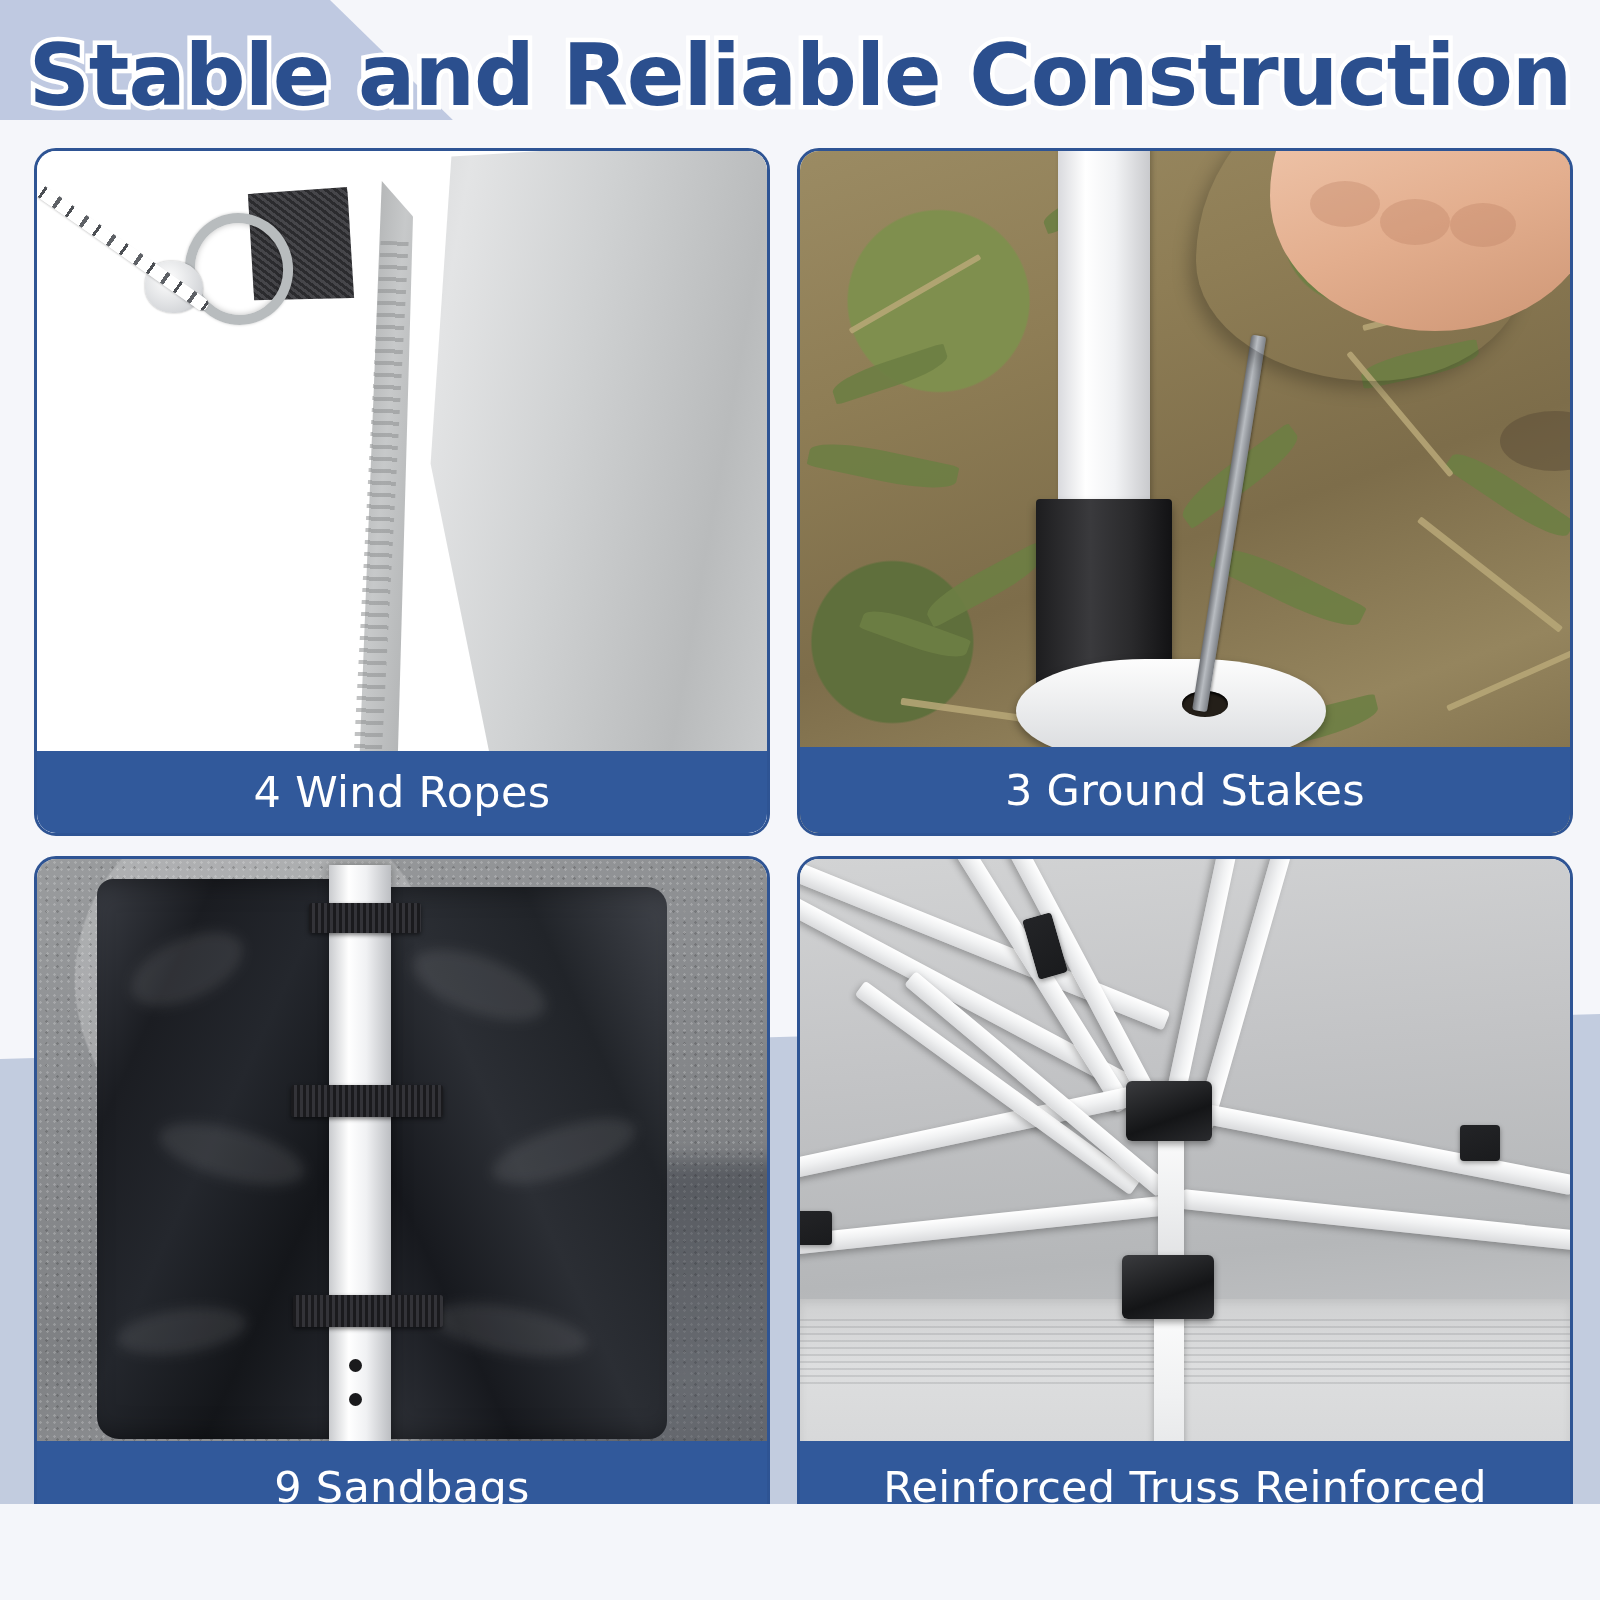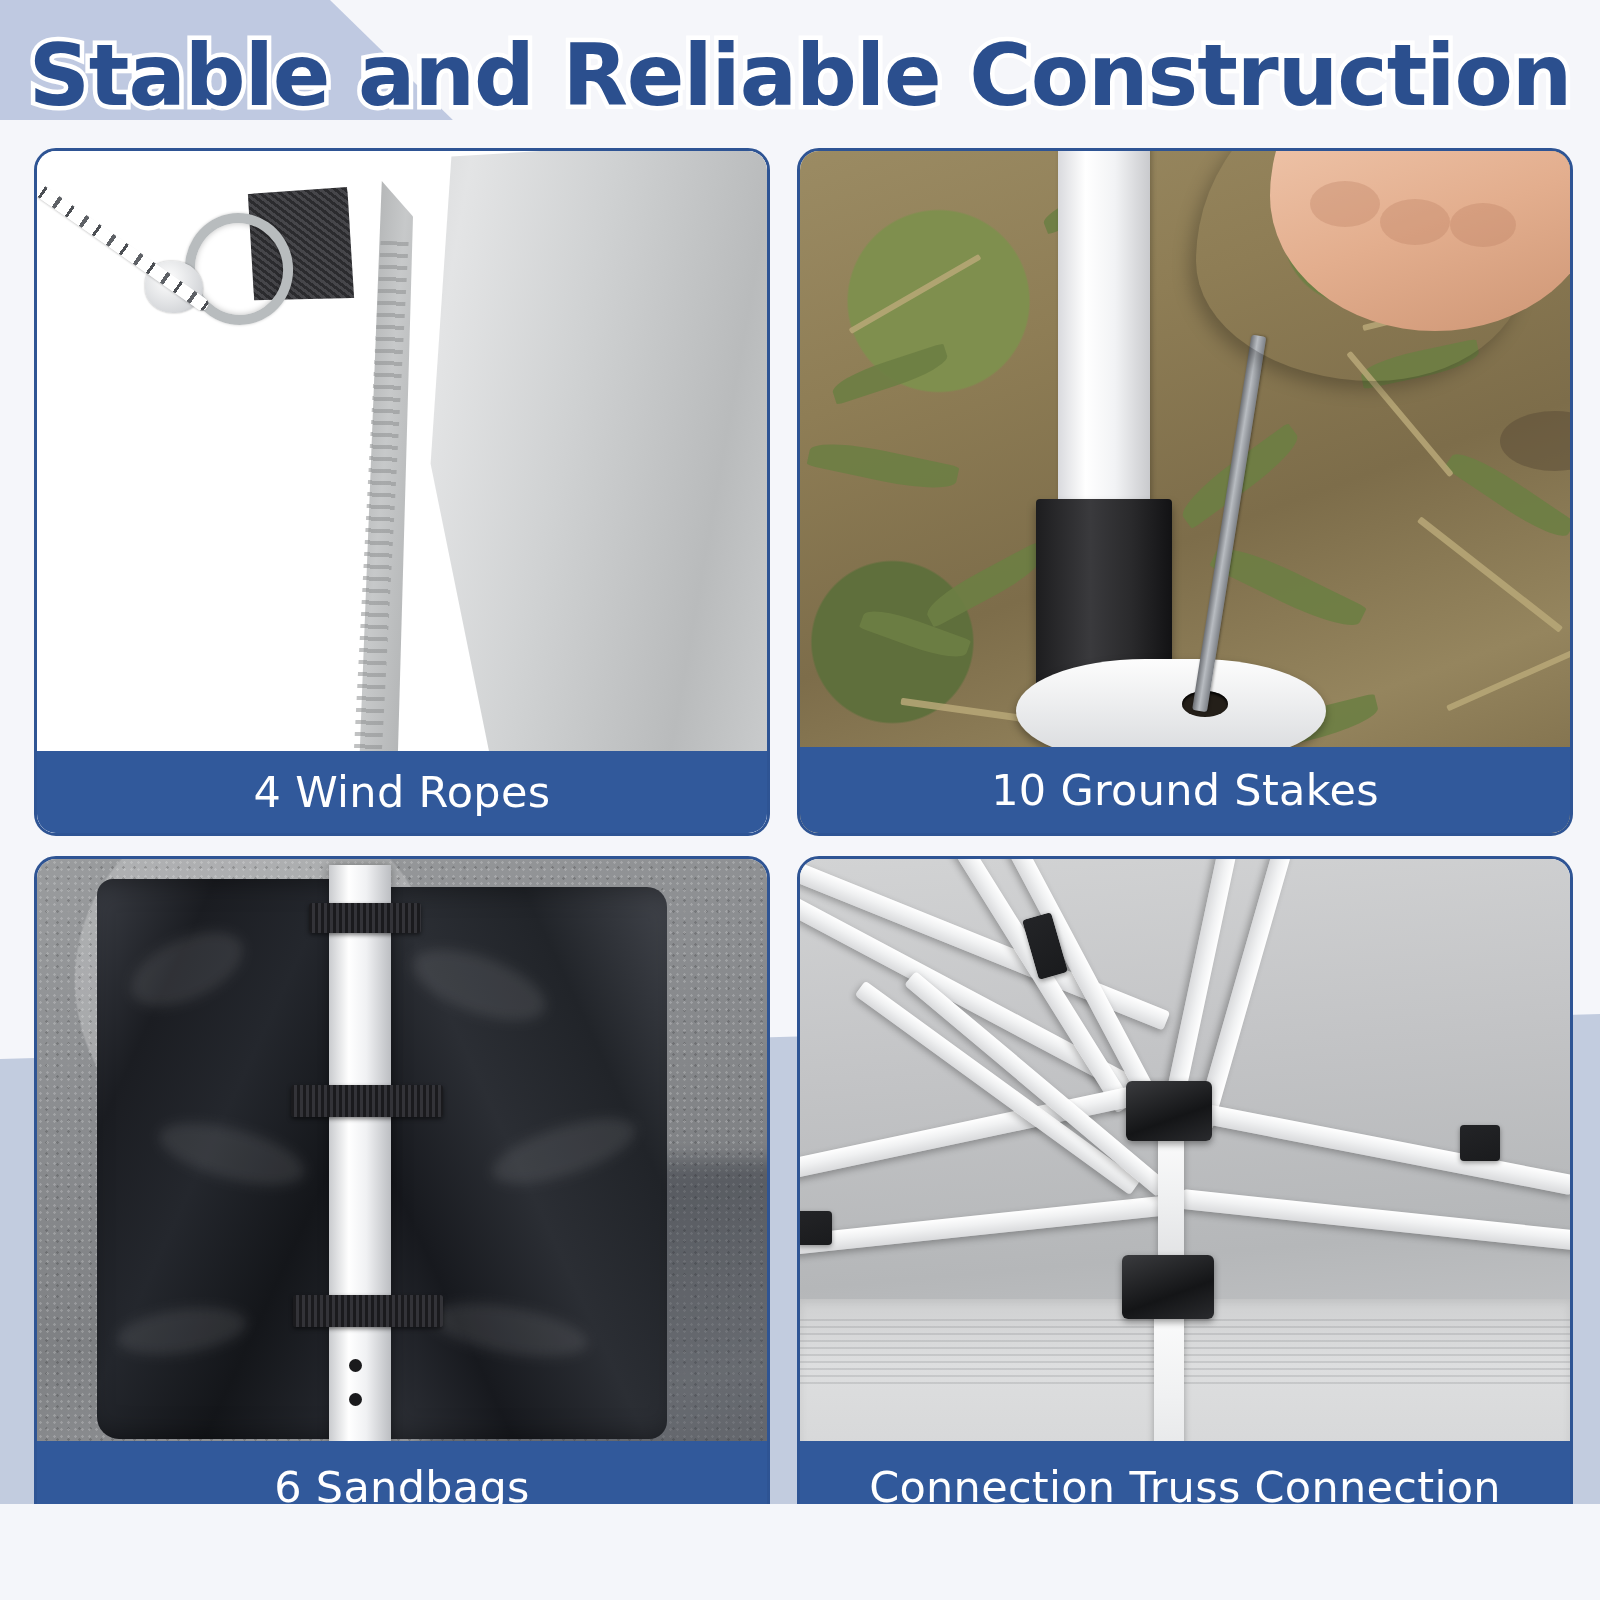--- a/index.html
+++ b/index.html
@@ -318,21 +318,21 @@
         <div class="stk-hole"></div>
         <div class="stk-pin"></div>
         <div class="stk-hand"></div>
         <div class="stk-hand-b">
           <div class="knuck" style="left:40px;top:150px;width:70px;height:46px;"></div>
           <div class="knuck" style="left:110px;top:168px;width:70px;height:46px;"></div>
           <div class="knuck" style="left:180px;top:172px;width:66px;height:44px;"></div>
         </div>
       </div>
     </div>
-    <div class="caption">10 Ground Stakes</div>
+    <div class="caption">3 Ground Stakes</div>
   </div>
 
   <div class="card" id="card-sand">
     <div class="card-media">
       <div class="sc-sand">
         <div class="sand-speck"></div>
         <div class="sand-shadow"></div>
         <div class="bag-l">
           <div class="bag-wrinkle" style="left:30px;top:60px;width:120px;height:60px;transform:rotate(-25deg);"></div>
           <div class="bag-wrinkle" style="left:60px;top:250px;width:150px;height:50px;transform:rotate(15deg);"></div>
@@ -344,21 +344,21 @@
           <div class="bag-wrinkle" style="left:60px;top:420px;width:160px;height:46px;transform:rotate(10deg);"></div>
         </div>
         <div class="sand-pole"></div>
         <div class="sand-strap" style="left:272px;top:44px;width:112px;height:30px;"></div>
         <div class="sand-strap" style="left:254px;top:226px;width:152px;height:32px;"></div>
         <div class="sand-strap" style="left:256px;top:436px;width:150px;height:32px;"></div>
         <div class="pole-hole" style="top:500px;"></div>
         <div class="pole-hole" style="top:534px;"></div>
       </div>
     </div>
-    <div class="caption">6 Sandbags</div>
+    <div class="caption">9 Sandbags</div>
   </div>
 
   <div class="card" id="card-truss">
     <div class="card-media">
       <div class="sc-truss">
         <div class="truss-wallband"></div>
         <div class="truss-wall-lines"></div>
 
         <div class="bar" style="left:-60px;top:-20px;width:460px;height:20px;transform:rotate(22deg);"></div>
         <div class="bar" style="left:-40px;top:20px;width:470px;height:19px;transform:rotate(28deg);"></div>
@@ -378,16 +378,16 @@
         <div class="bar" style="left:358px;top:250px;width:26px;height:190px;border-radius:3px;transform:none;"></div>
         <div class="bar" style="left:354px;top:420px;width:30px;height:260px;border-radius:3px;transform:none;"></div>
 
         <div class="hub" style="left:326px;top:222px;width:86px;height:60px;"></div>
         <div class="hub" style="left:322px;top:396px;width:92px;height:64px;"></div>
         <div class="clip" style="left:230px;top:56px;width:30px;height:62px;transform:rotate(-16deg);"></div>
         <div class="clip" style="left:660px;top:266px;width:40px;height:36px;"></div>
         <div class="clip" style="left:-4px;top:352px;width:36px;height:34px;"></div>
       </div>
     </div>
-    <div class="caption">Connection Truss Connection</div>
+    <div class="caption">Reinforced Truss Reinforced</div>
   </div>
 
 </div>
 
 </body></html>

